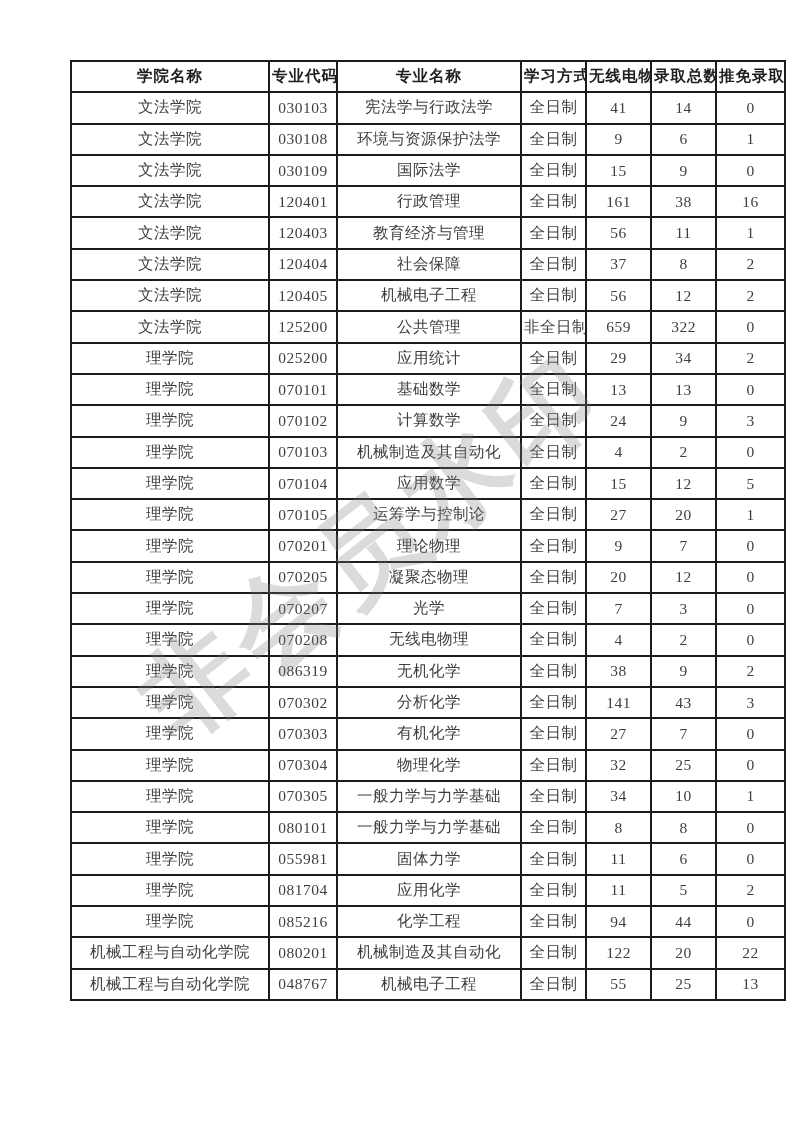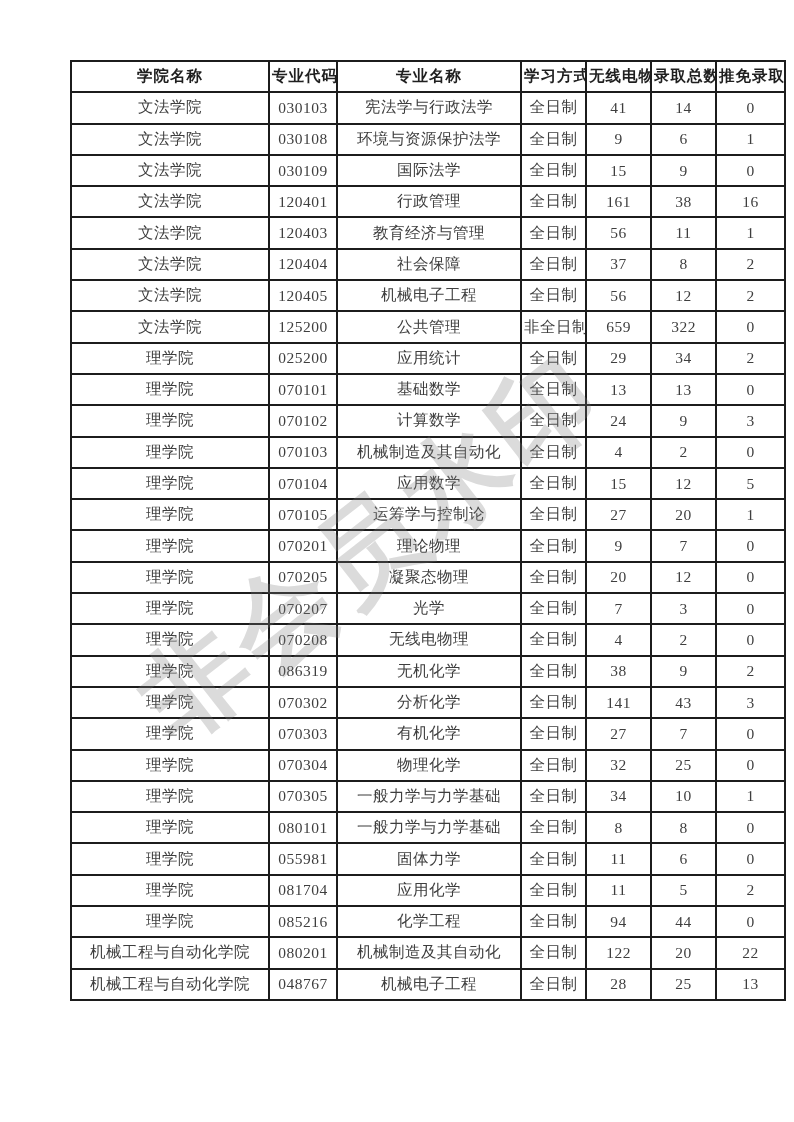--- a/index.html
+++ b/index.html
@@ -338,21 +338,21 @@
           <td>全日制</td>
           <td>122</td>
           <td>20</td>
           <td>22</td>
         </tr>
         <tr>
           <td>机械工程与自动化学院</td>
           <td>048767</td>
           <td>机械电子工程</td>
           <td>全日制</td>
-          <td>28</td>
+          <td>55</td>
           <td>25</td>
           <td>13</td>
         </tr>
       </tbody>
   </table>
 
   <div class="watermark">非会员水印</div>
 
 </div>
 

